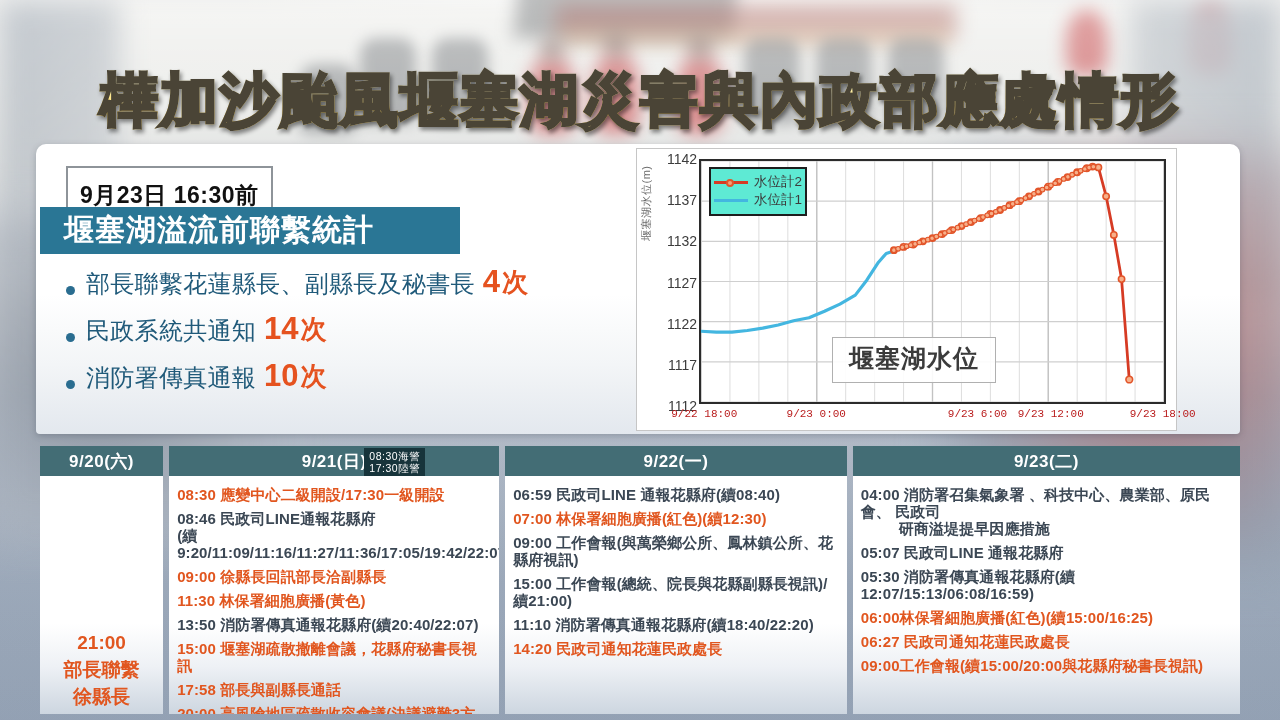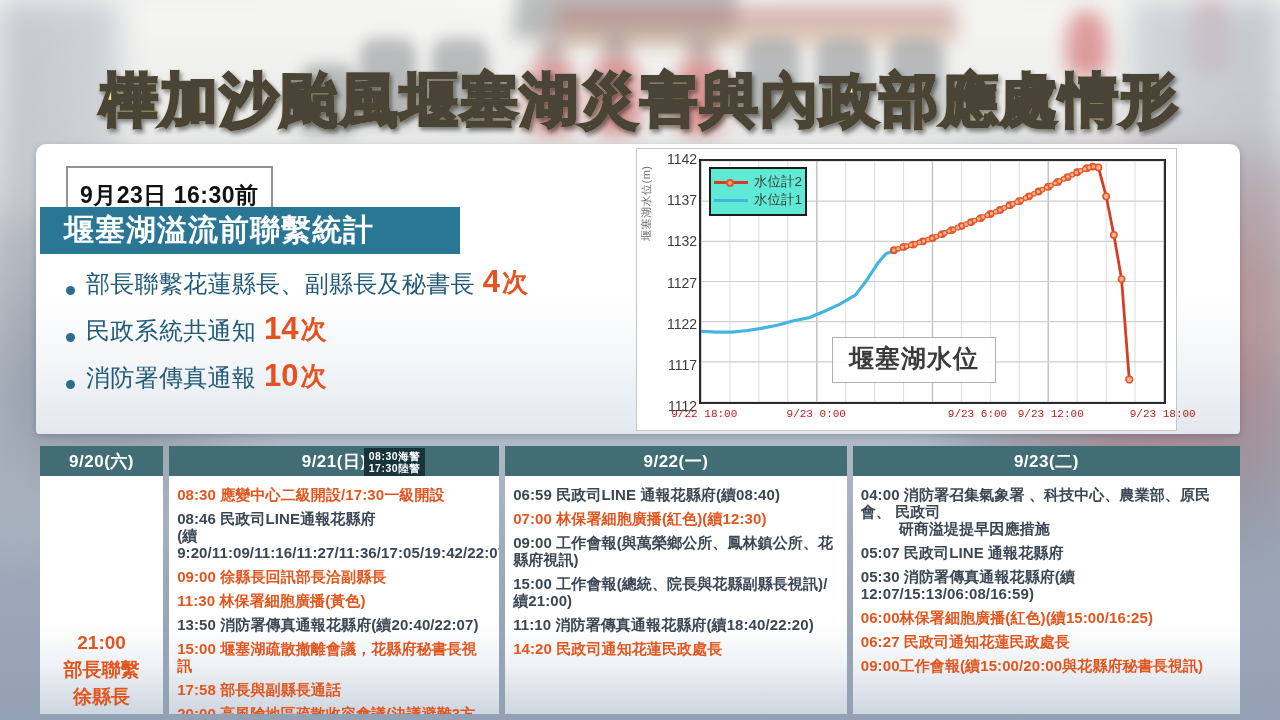--- a/index.html
+++ b/index.html
@@ -121,21 +121,21 @@
   .col-body{
     flex:1; background:linear-gradient(180deg,#ffffff 0%,#ffffff 62%,#eef1f5 80%,#cdd6e0 100%);
     padding:10px 8px 4px 8px; overflow:hidden;
   }
   .c1 { width:124px; }
   .c2 { width:330px; }
   .c3 { width:344px; }
   .c4 { width:390px; }
   .badge{
     position:absolute; right:74px; top:2px; background:#17343b; color:#fff;
-    font-size:10.5px; line-height:12px; padding:2px 5px; font-weight:bold; text-align:left;
+    font-size:10.5px; line-height:12px; padding:2px 5px; font-weight:normal; text-align:left;
   }
   .ev{ font-size:15px; line-height:17px; margin-bottom:7px; letter-spacing:.1px; }
   .ev.red{ color:#e1561f; font-weight:bold; }
   .ev.dark{ color:#3b4754; font-weight:bold; }
   .ev .i2{ display:block; padding-left:38px; }
   #c1-body{ display:flex; align-items:flex-end; justify-content:center; text-align:center; }
   #c1-text{ font-size:19px; line-height:27px; color:#e1561f; font-weight:bold; }
 </style>
 </head>
 <body>

